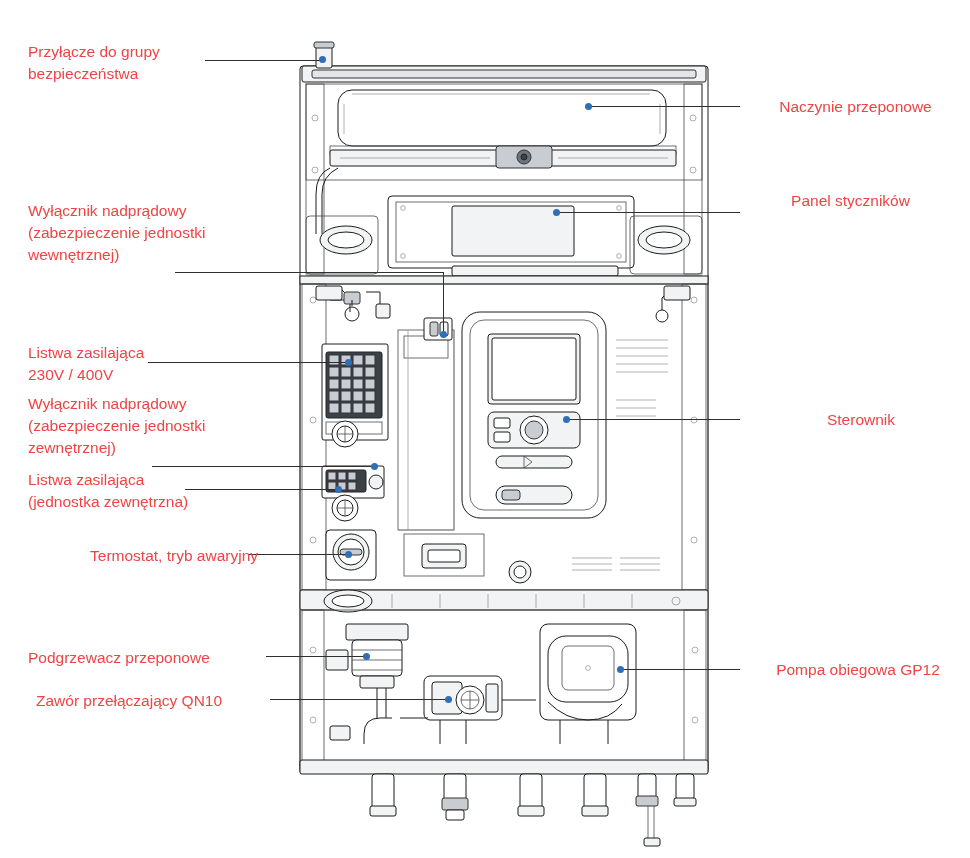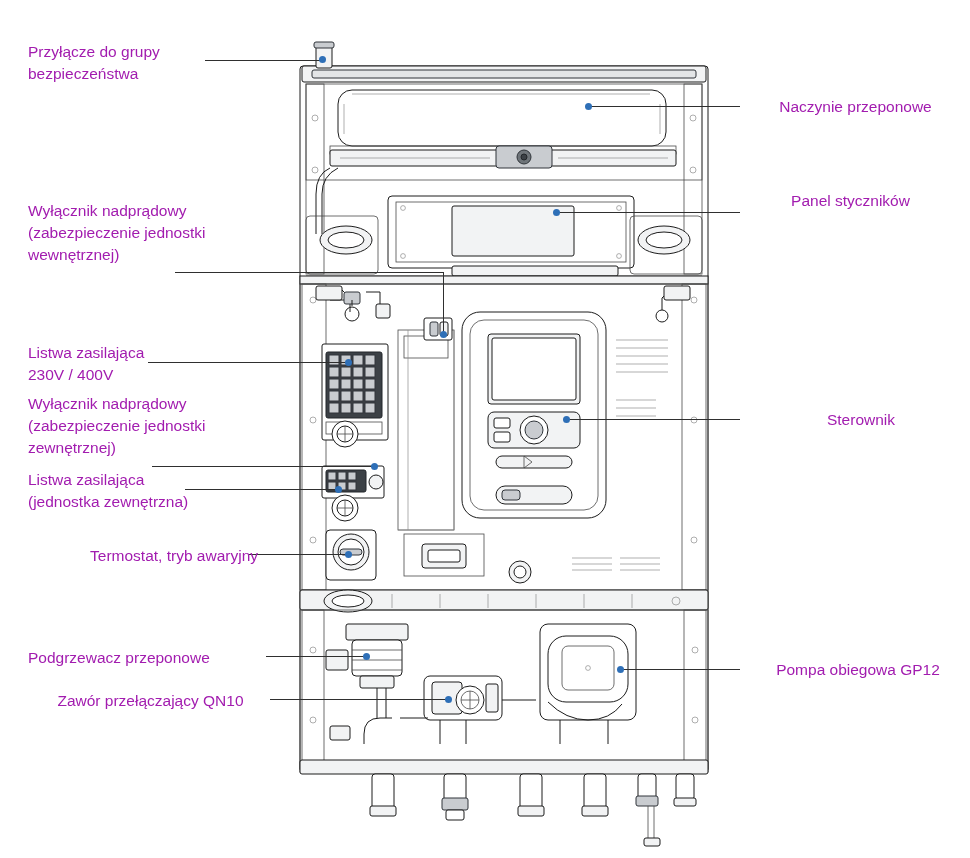--- a/index.html
+++ b/index.html
@@ -12,21 +12,21 @@
     width: 970px;
     height: 858px;
     background: #ffffff;
     font-family: "Liberation Sans", sans-serif;
     overflow: hidden;
   }
   .label {
     position: absolute;
     font-size: 15.5px;
     line-height: 1.42;
-    color: #a21caf;
+    color: #ef4444;
     white-space: pre-line;
   }
   .label.right-al {
     text-align: center;
   }
   .leader {
     position: absolute;
     background: #2f2f2f;
     height: 1px;
   }
@@ -367,21 +367,21 @@
 (zabezpieczenie jednostki
 zewnętrznej)</div>
 
   <div class="label" style="left:28px; top:469px; width:215px;">Listwa zasilająca
 (jednostka zewnętrzna)</div>
 
   <div class="label" style="left:28px; top:545px; width:230px;text-align:right;">Termostat, tryb awaryjny</div>
 
   <div class="label" style="left:28px; top:647px; width:245px;">Podgrzewacz przeponowe</div>
 
-  <div class="label" style="left:28px; top:690px; width:245px;text-align:center;">Zawór przełączający QN10</div>
+  <div class="label" style="left:36px; top:690px; width:245px;">Zawór przełączający QN10</div>
 
   <div class="label right-al" style="left:748px; top:96px; width:215px;">Naczynie przeponowe</div>
 
   <div class="label right-al" style="left:748px; top:190px; width:205px;">Panel styczników</div>
 
   <div class="label right-al" style="left:748px; top:409px; width:160px;margin-left:33px;">Sterownik</div>
 
   <div class="label right-al" style="left:748px; top:659px; width:220px;">Pompa obiegowa GP12</div>
 
 </div>

